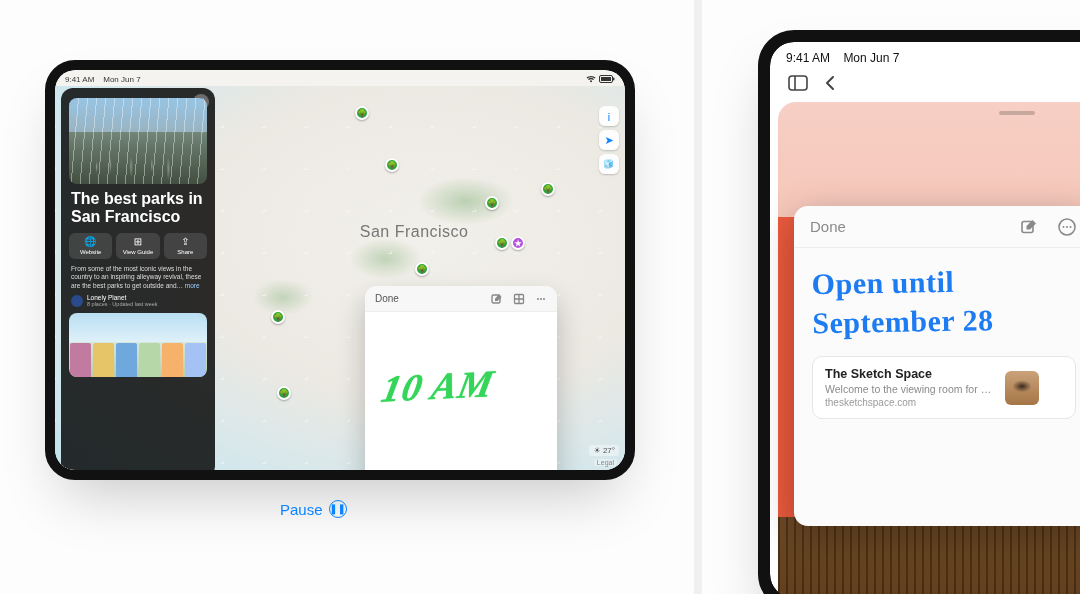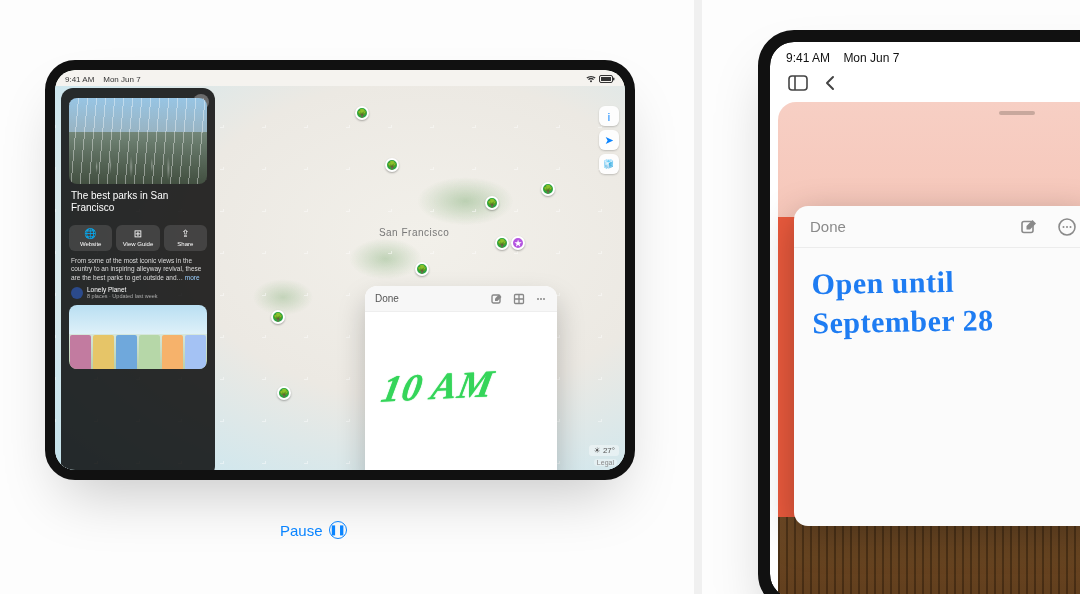--- a/index.html
+++ b/index.html
@@ -46,21 +46,21 @@
     position:absolute; inset:0;
     background:
       repeating-linear-gradient(95deg, rgba(255,255,255,.6) 0 1px, transparent 1px 9px),
       radial-gradient(2px 10px at 20% 80%, rgba(255,255,255,.6), transparent 60%),
       radial-gradient(2px 14px at 30% 78%, rgba(255,255,255,.55), transparent 60%),
       radial-gradient(3px 18px at 45% 80%, rgba(255,255,255,.5), transparent 60%),
       radial-gradient(2px 12px at 60% 78%, rgba(255,255,255,.55), transparent 60%),
       radial-gradient(3px 20px at 72% 82%, rgba(255,255,255,.5), transparent 60%);
     mix-blend-mode: screen; opacity:.65;
   }
-  .maps-panel h2 { font-size: 10px; font-weight: 400; line-height: 1.15; margin: 2px 4px 12px; }
+  .maps-panel h2 { font-size: 16px; font-weight: 700; line-height: 1.15; margin: 2px 4px 6px; }
   .chip-row { display:flex; gap:4px; margin:0 2px 6px; }
   .chip { flex:1; background: rgba(255,255,255,.12); border-radius:6px; text-align:center; padding:4px 0; font-size:6px; }
   .chip .ci { font-size:10px; line-height:1; margin-bottom:2px; display:block; }
   .desc { margin:0 4px 4px; font-size:6.5px; line-height:1.3; color:#ddd; }
   .more { color:#9bd0ff; }
   .by-row { display:flex; align-items:center; gap:4px; margin:2px 4px 6px; font-size:6.5px; }
   .by-row .ava { width:12px; height:12px; border-radius:50%; background:#2b4a8b; }
   .by-meta { color:#aaa; font-size:5.5px; }
   .second-img {
     height: 64px; margin: 4px 2px; border-radius: 8px;
@@ -82,21 +82,21 @@
   }
   .map::before{content:"";position:absolute;inset:0;
     background:
       linear-gradient( 80deg, rgba(255,255,255,.55) 0 1px, transparent 1px) 0 0/42px 42px,
       linear-gradient(-10deg, rgba(255,255,255,.55) 0 1px, transparent 1px) 0 0/42px 42px,
       radial-gradient(80px 40px at 72% 30%, rgba(120,170,110,.55), transparent 60%),
       radial-gradient(60px 34px at 58% 45%, rgba(120,170,110,.5), transparent 60%),
       radial-gradient(50px 30px at 40% 55%, rgba(120,170,110,.45), transparent 60%);
     opacity:.8;
   }
-  .map-label{position:absolute;font-size:10px;color:#777;letter-spacing:.5px;top:38%;left:63%;transform:translate(-50%,-50%);text-align:center;}
+  .map-label{position:absolute;font-size:16px;color:#777;letter-spacing:.5px;top:38%;left:63%;transform:translate(-50%,-50%);text-align:center;}
   .pin{position:absolute;width:14px;height:14px;border-radius:50%;background:#2aa640;border:2px solid #fff;box-shadow:0 1px 2px rgba(0,0,0,.3);}
   .pin b{position:absolute;inset:0;display:flex;align-items:center;justify-content:center;color:#fff;font-size:8px;}
   .legal{position:absolute;right:8px;bottom:4px;font-size:7px;color:#888;background:rgba(255,255,255,.35);padding:0 3px;border-radius:3px;}
   .mapbtns{position:absolute;top:20px;right:6px;display:flex;flex-direction:column;gap:4px;}
   .mapbtns .b{width:20px;height:20px;border-radius:6px;background:rgba(255,255,255,.9);display:flex;align-items:center;justify-content:center;color:#0a84ff;font-size:11px;box-shadow:0 1px 2px rgba(0,0,0,.2);}
   .temp{position:absolute;right:6px;bottom:14px;padding:1px 4px;border-radius:3px;font-size:8px;color:#555;background:rgba(255,255,255,.4);}
 
   
   .note{
     position:absolute; top:216px; left:310px; width:192px; height:200px;
@@ -111,21 +111,21 @@
     position:absolute; left:18px; top:52px;
     font-size:38px; font-style:italic; font-weight:900;
     color:#35d55a;
     transform: skewX(-14deg) rotate(-3deg);
     font-family: "Brush Script MT", "Segoe Script", cursive;
     text-shadow:0 0 1px #35d55a;
     letter-spacing:1px;
   }
 
   
-  .pause{position:absolute;top:521px;left:280px;display:flex;align-items:center;gap:6px;color:#0a84ff;font-size:15px;font-weight:500;}
+  .pause{position:absolute;top:500px;left:280px;display:flex;align-items:center;gap:6px;color:#0a84ff;font-size:15px;font-weight:500;}
   .pause-badge{display:inline-flex;align-items:center;justify-content:center;width:18px;height:18px;border:1.6px solid #0a84ff;border-radius:50%;font-size:10px;line-height:1;}
 
   
   .ipad-right{
     position:absolute; top:30px; left:758px; width:460px; height:580px;
     border-radius:36px; background:#000; border:12px solid #111;
     box-shadow:0 30px 60px -18px rgba(0,0,0,.25);
     overflow:hidden;
   }
   .ipad-right .screen{position:absolute;inset:0;border-radius:24px;overflow:hidden;background:#fff;}
@@ -347,18 +347,26 @@
                   <circle cx="13.5" cy="10" r="1" fill="#8a8a8a" stroke="none"></circle>
                 </svg>
               </span>
           </div>
         </div>
         <div class="qn-body">
           <div class="hand">
             <span>Open until</span><br>
             <span>September 28</span>
           </div>
+          <div class="linkcard">
+            <div class="txt">
+              <div class="ttl">The Sketch Space</div>
+              <div class="sub">Welcome to the viewing room for e…</div>
+              <div class="url">thesketchspace.com</div>
+            </div>
+            <div class="thumb"></div>
+          </div>
         </div>
       </div>
 
     </div>
   </div>
 </div>
 
 </body></html>

